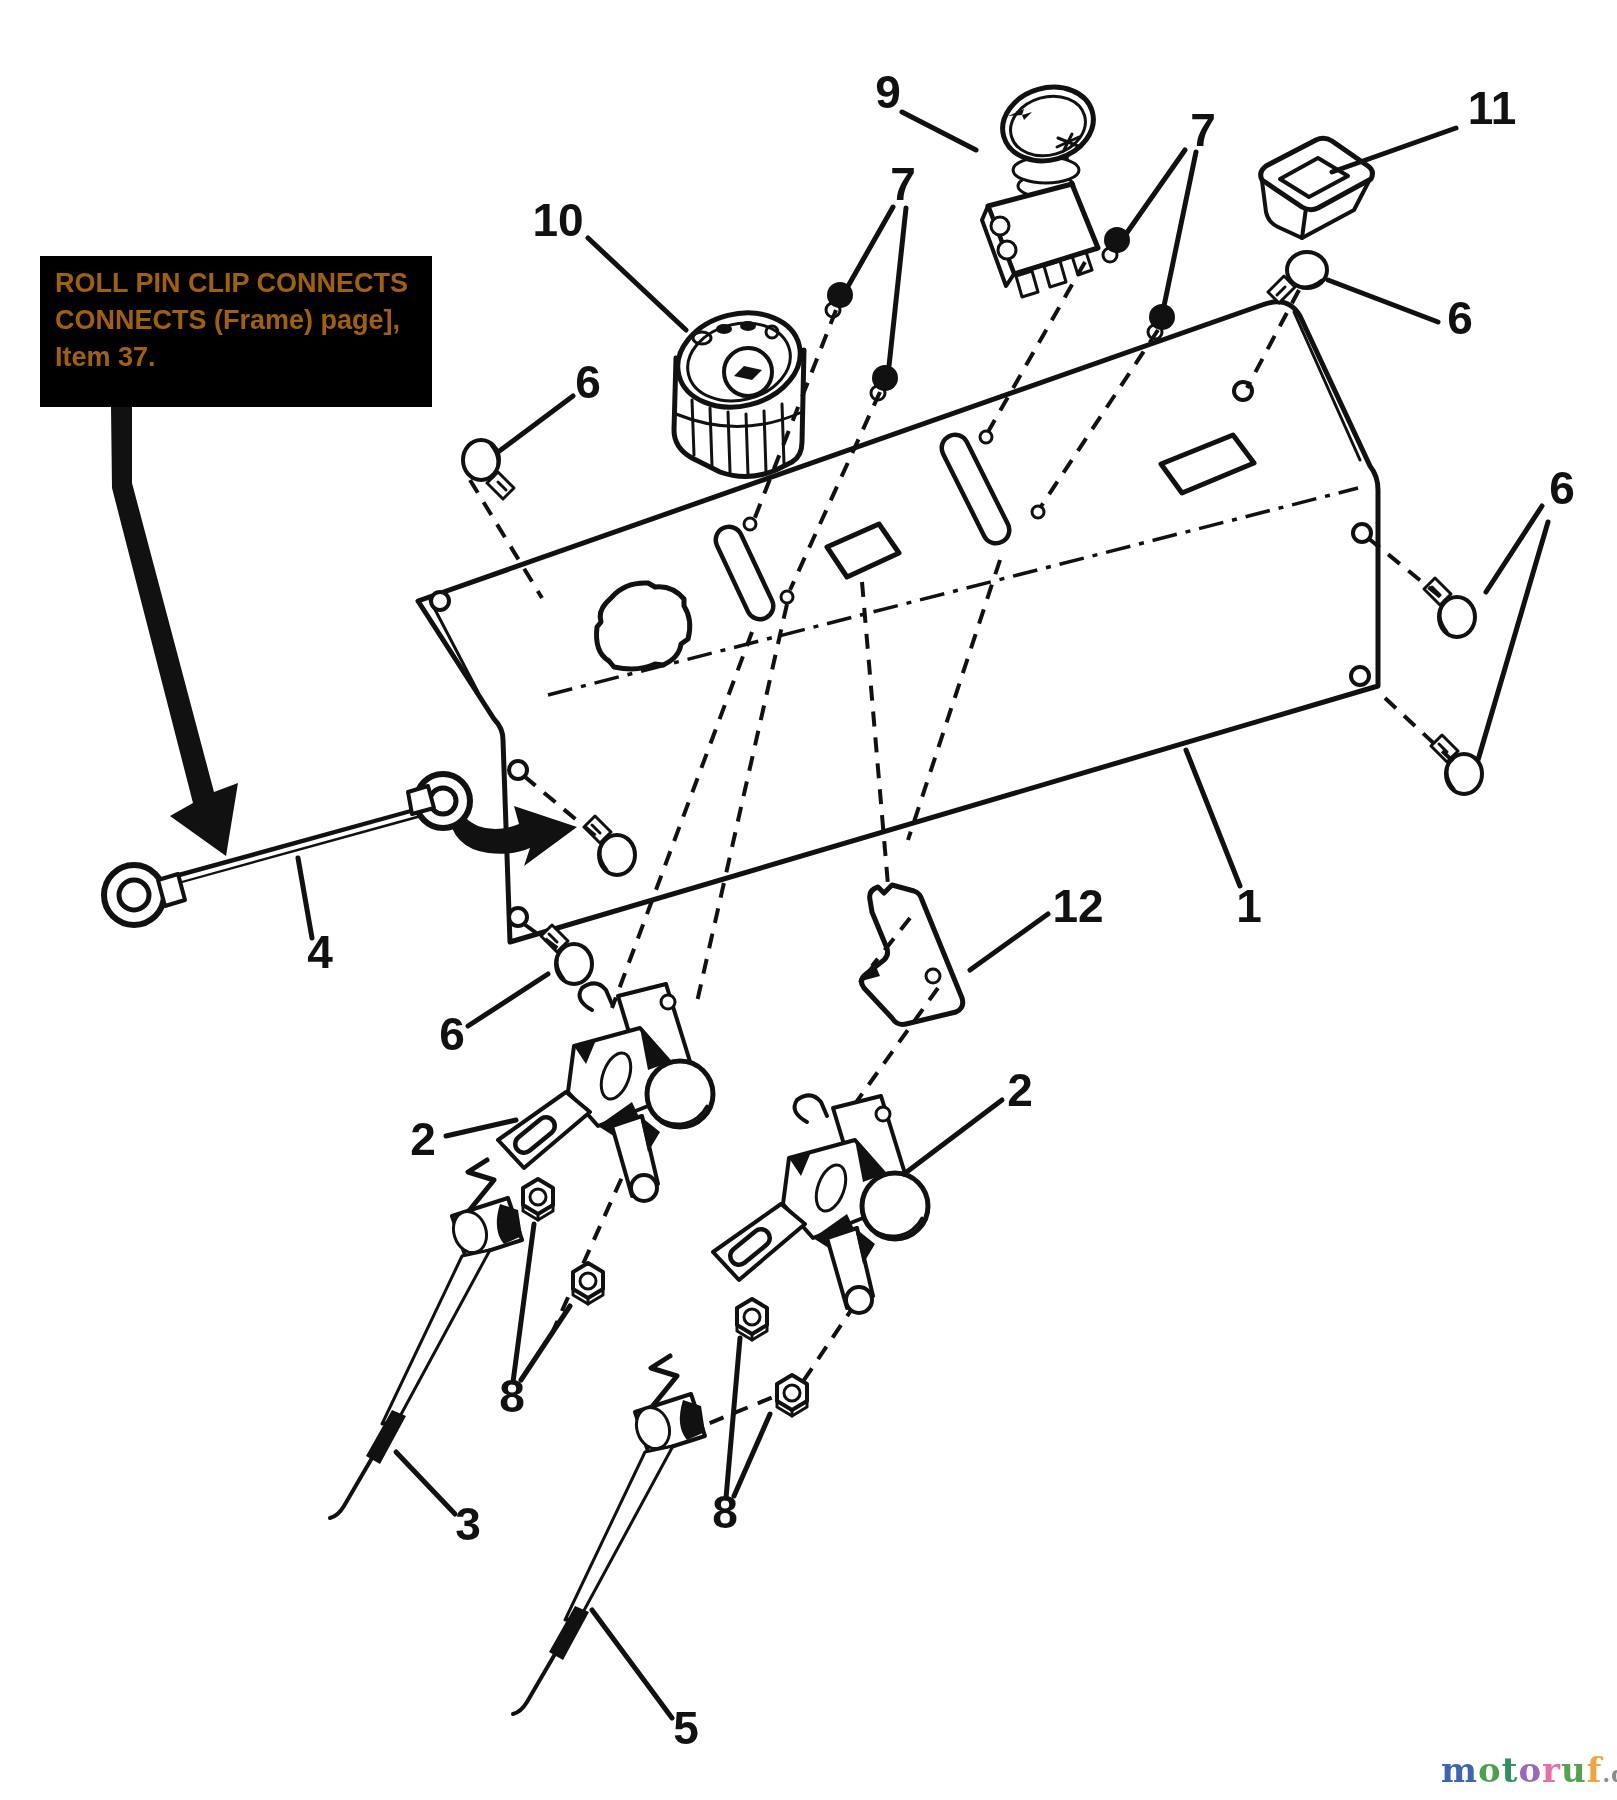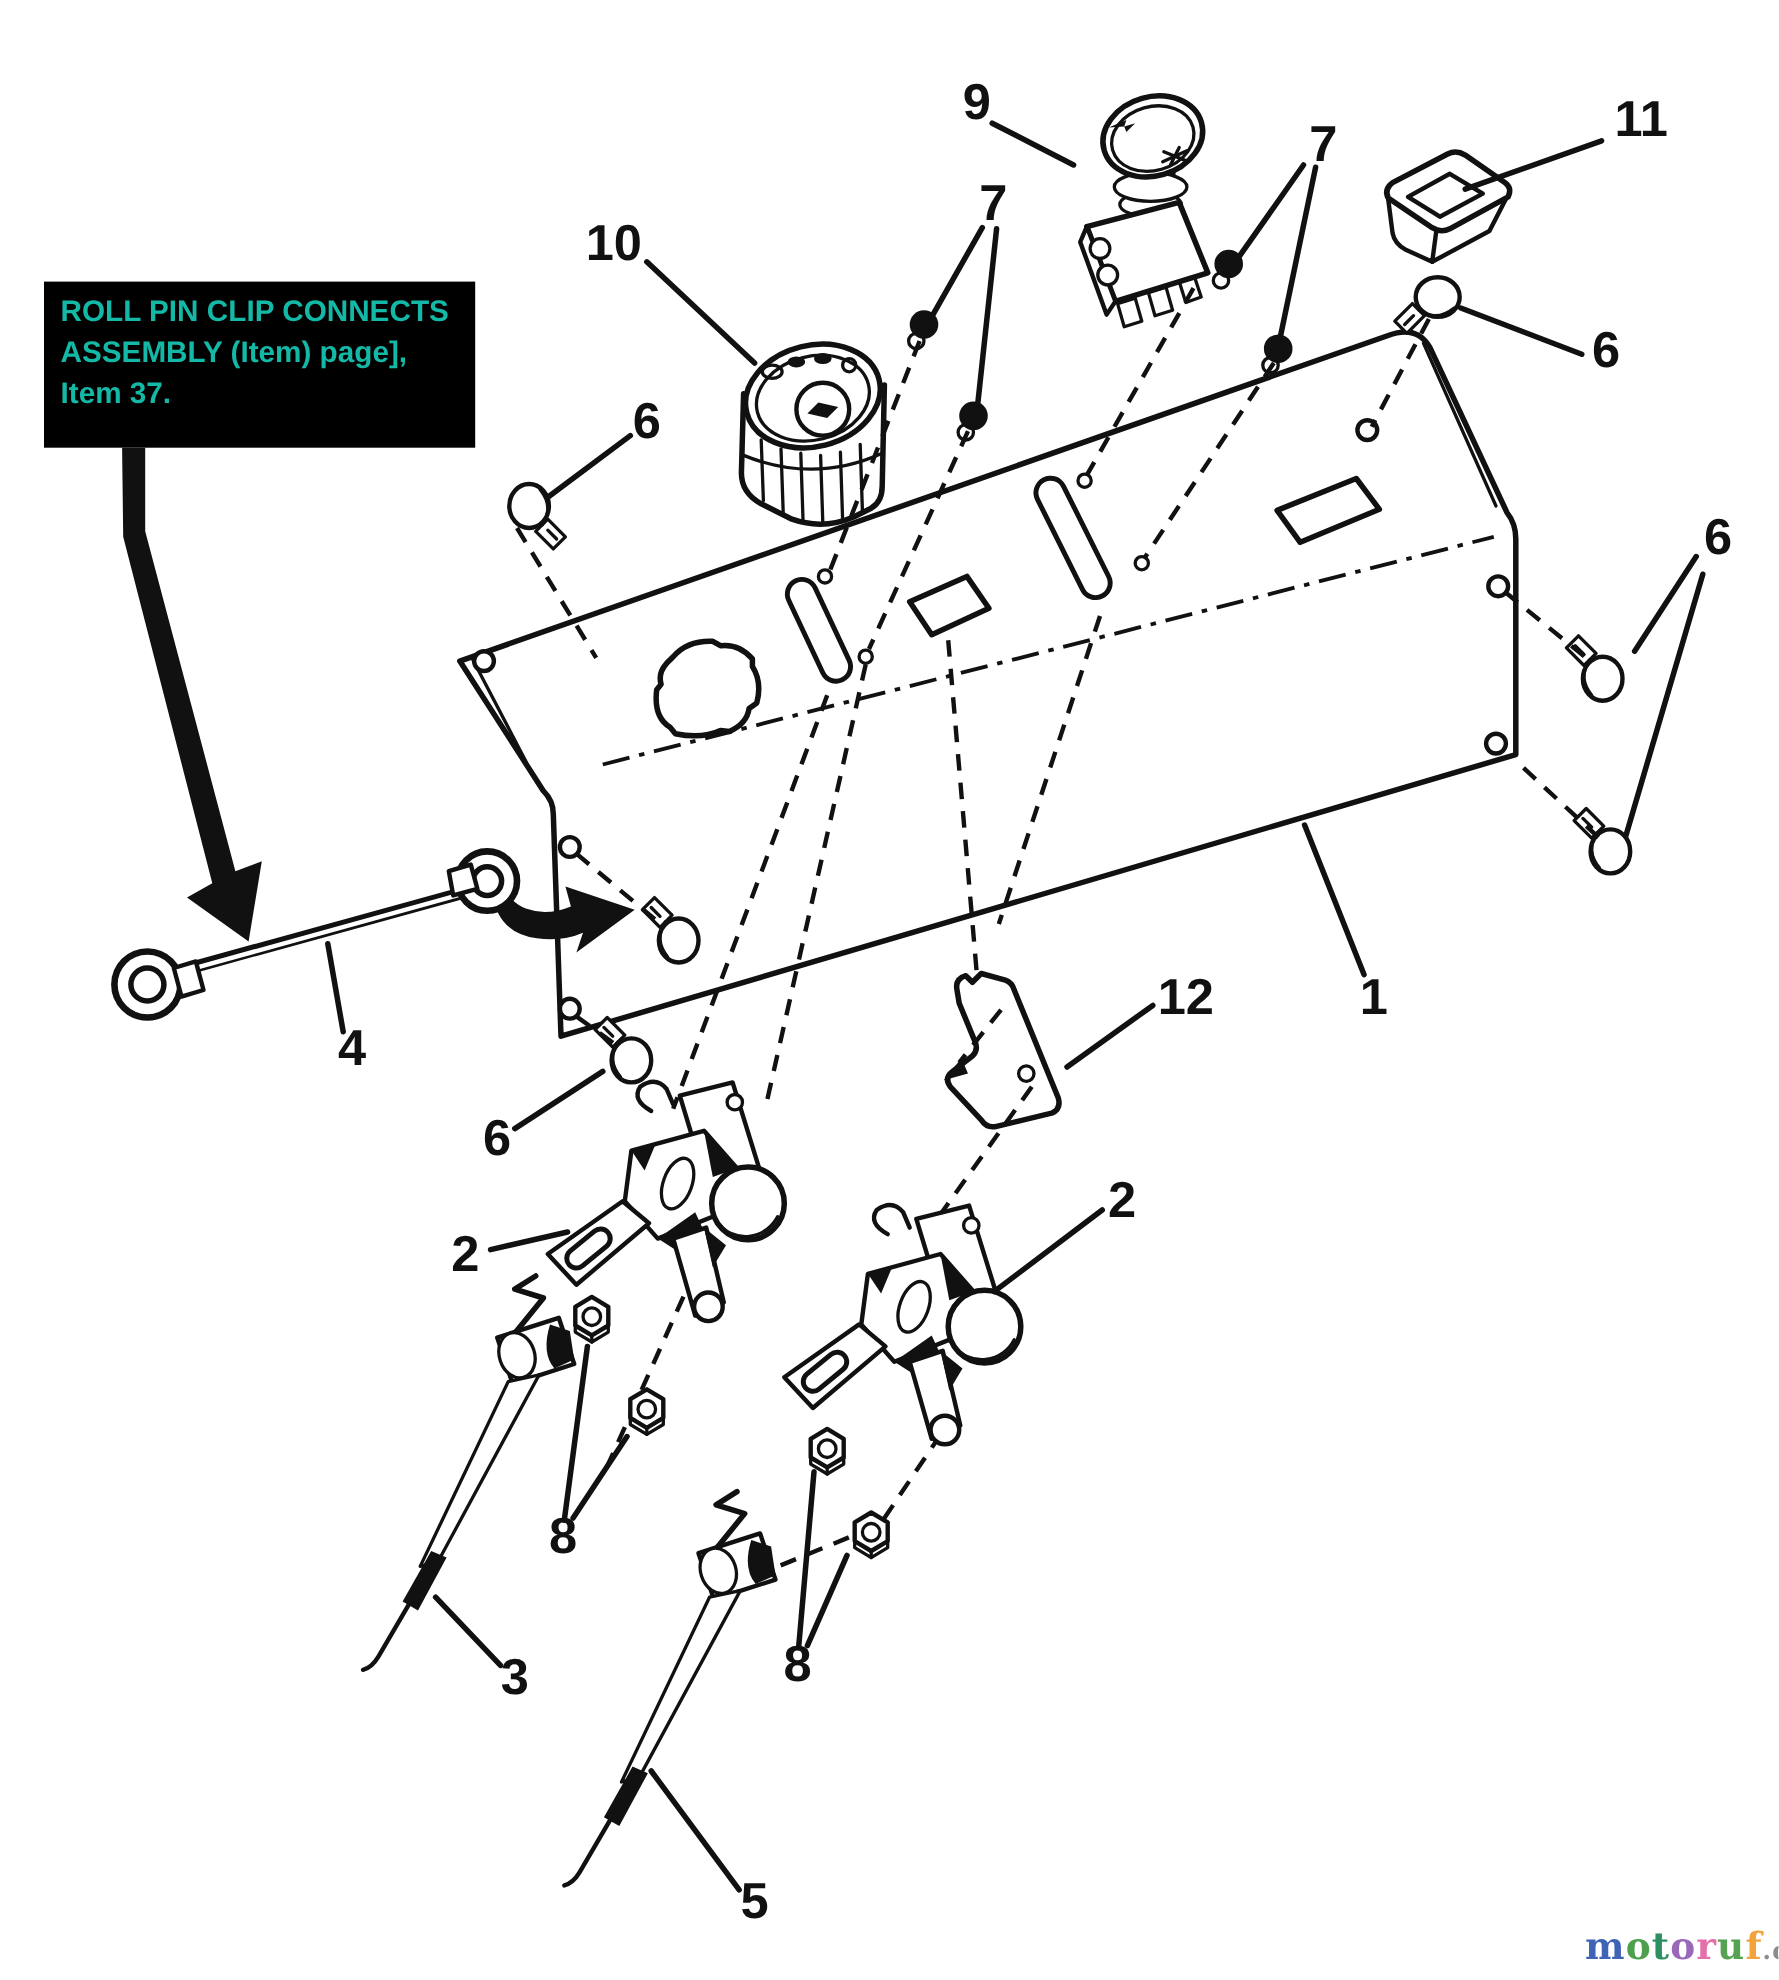--- a/index.html
+++ b/index.html
@@ -17,21 +17,21 @@
   .cap-w{stroke:#fff;stroke-width:22;fill:none;stroke-linecap:round;}
   .cap-b2{stroke:#111;stroke-width:22;fill:none;stroke-linecap:round;}
   .cap-w2{stroke:#fff;stroke-width:13;fill:none;stroke-linecap:round;}
   .dash{stroke:#111;stroke-width:4;fill:none;stroke-dasharray:15 11;}
   .dashdot{stroke:#111;stroke-width:3.5;fill:none;stroke-dasharray:25 9 5 9;}
   .lead{stroke:#111;stroke-width:5;fill:none;stroke-linecap:round;}
   .plabel{font-family:"Liberation Sans",sans-serif;font-weight:bold;font-size:46px;
           fill:#111;text-anchor:middle;}
   
   .callout{position:absolute;left:40px;top:256px;width:392px;height:151px;background:#000;
-           color:#14b8a6;font-weight:bold;font-size:27px;line-height:37px;
+           color:#a16207;font-weight:bold;font-size:27px;line-height:37px;
            padding:9px 0 0 15px;box-sizing:border-box;white-space:nowrap;}
   
   .watermark{position:absolute;left:1441px;top:1750px;font-family:"DejaVu Serif",serif;
              font-weight:bold;font-size:34px;letter-spacing:1px;white-space:nowrap;}
 </style>
 </head>
 <body>
 
 <div class="stage">
 
@@ -286,21 +286,21 @@
     <text class="plabel" x="468" y="1540">3</text>
     <text class="plabel" x="686" y="1744">5</text>
     <text class="plabel" x="1078" y="922">12</text>
     <text class="plabel" x="1249" y="922">1</text>
     <text class="plabel" x="320" y="968">4</text>
   </g>
 </svg>
 
 <div class="callout">
   <div>ROLL PIN CLIP CONNECTS</div>
-  <div>ASSEMBLY (Item) page],</div>
+  <div>CONNECTS (Frame) page],</div>
   <div>Item 37.</div>
 </div>
 
 <div class="watermark">
   <span style="color:#3f63b5">m</span><span style="color:#4da04d">o</span><span style="color:#2e8f62">t</span><span style="color:#9968b8">o</span><span style="color:#e470aa">r</span><span style="color:#55a352">u</span><span style="color:#f2a33c">f</span><span style="color:#8c8c8c;font-size:22px">.de</span>
 </div>
 
 </div>
 
 </body></html>

